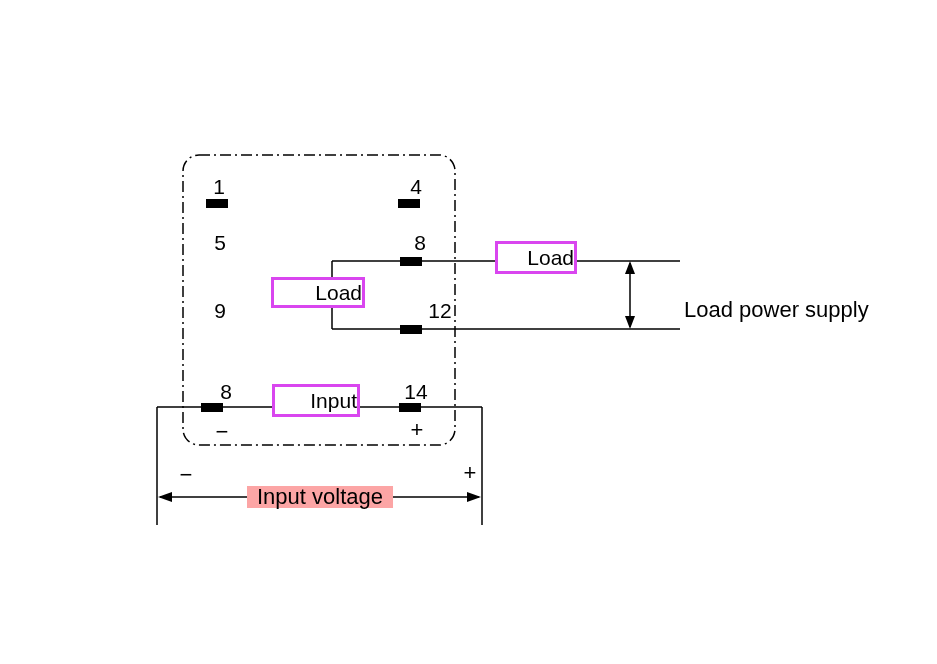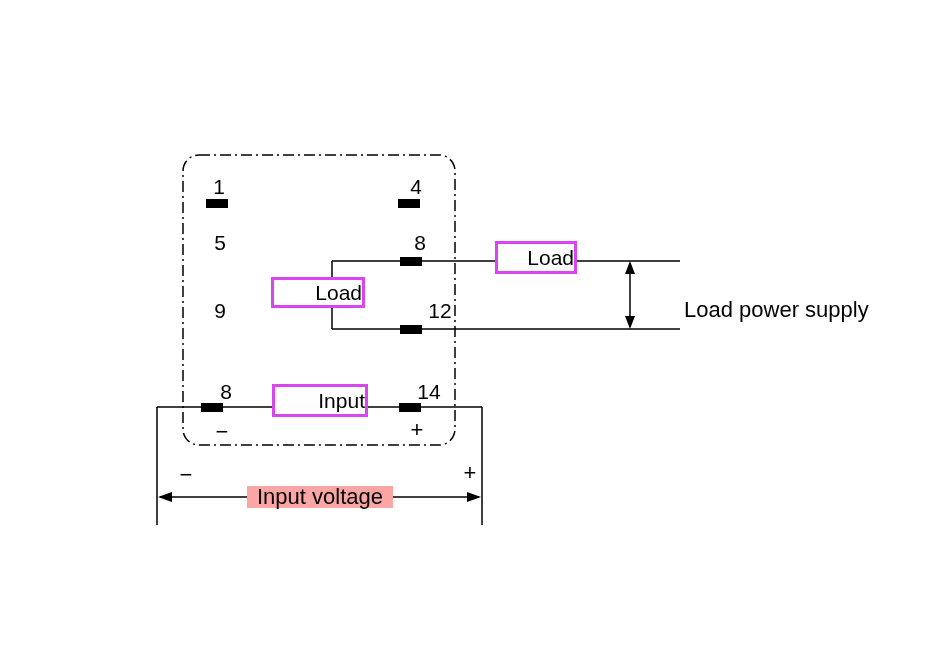--- a/index.html
+++ b/index.html
@@ -86,32 +86,32 @@
   </svg>
 
   <div class="box" style="left:271px; top:277px; width:94px; height:31px;">
     <span>Load</span>
   </div>
 
   <div class="box" style="left:495px; top:241px; width:82px; height:33px;">
     <span>Load</span>
   </div>
 
-  <div class="box" style="left:272px; top:384px; width:96px; height:33px;">
+  <div class="box" style="left:272px; top:384px; width:88px; height:33px;">
     <span>Input</span>
   </div>
 
   <div class="lbl" style="left:219px; top:186px;">1</div>
   <div class="lbl" style="left:416px; top:186px;">4</div>
   <div class="lbl" style="left:220px; top:242px;">5</div>
   <div class="lbl" style="left:420px; top:242px;">8</div>
   <div class="lbl" style="left:220px; top:310px;">9</div>
   <div class="lbl" style="left:440px; top:310px;">12</div>
   <div class="lbl" style="left:226px; top:391px;">8</div>
-  <div class="lbl" style="left:429px; top:391px;">14</div>
+  <div class="lbl" style="left:416px; top:391px;">14</div>
 
   <div class="lbl sign" style="left:222px; top:432px;">−</div>
   <div class="lbl sign" style="left:417px; top:430px;">+</div>
 
   <div class="lbl sign" style="left:186px; top:475px;">−</div>
   <div class="lbl sign" style="left:470px; top:473px;">+</div>
 
   <div class="lbl big onwire" style="left:320px; top:497px;">Input voltage</div>
 
   <div class="lbl big" style="left:648px; top:310px; transform:translate(0,-50%);margin-left:36px;">Load power supply</div>

